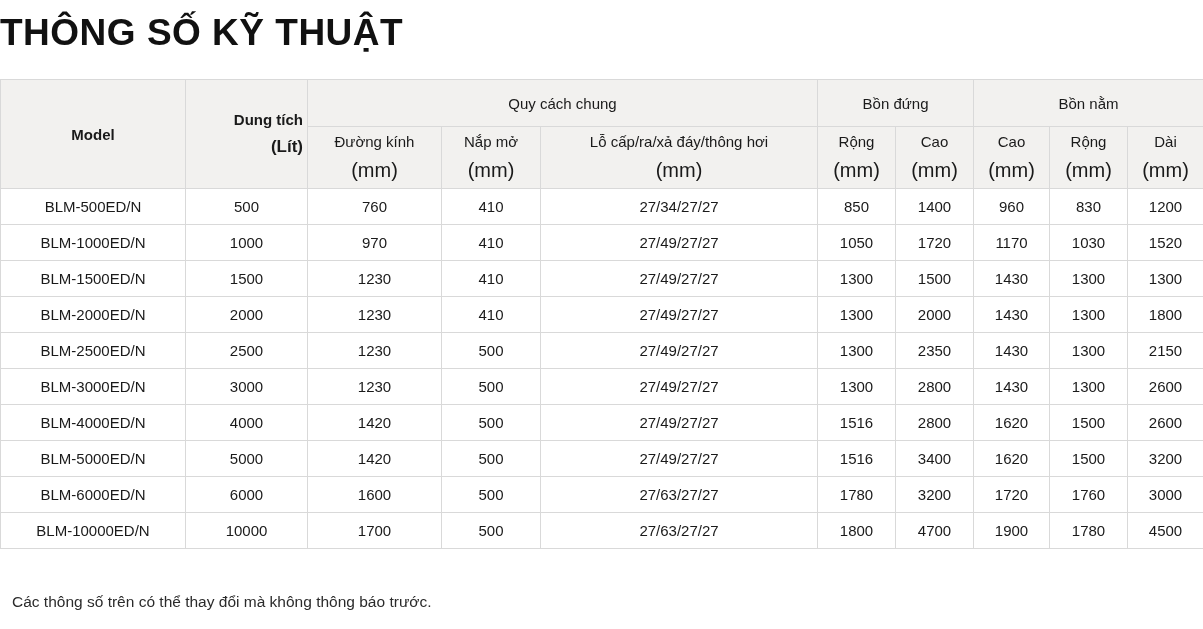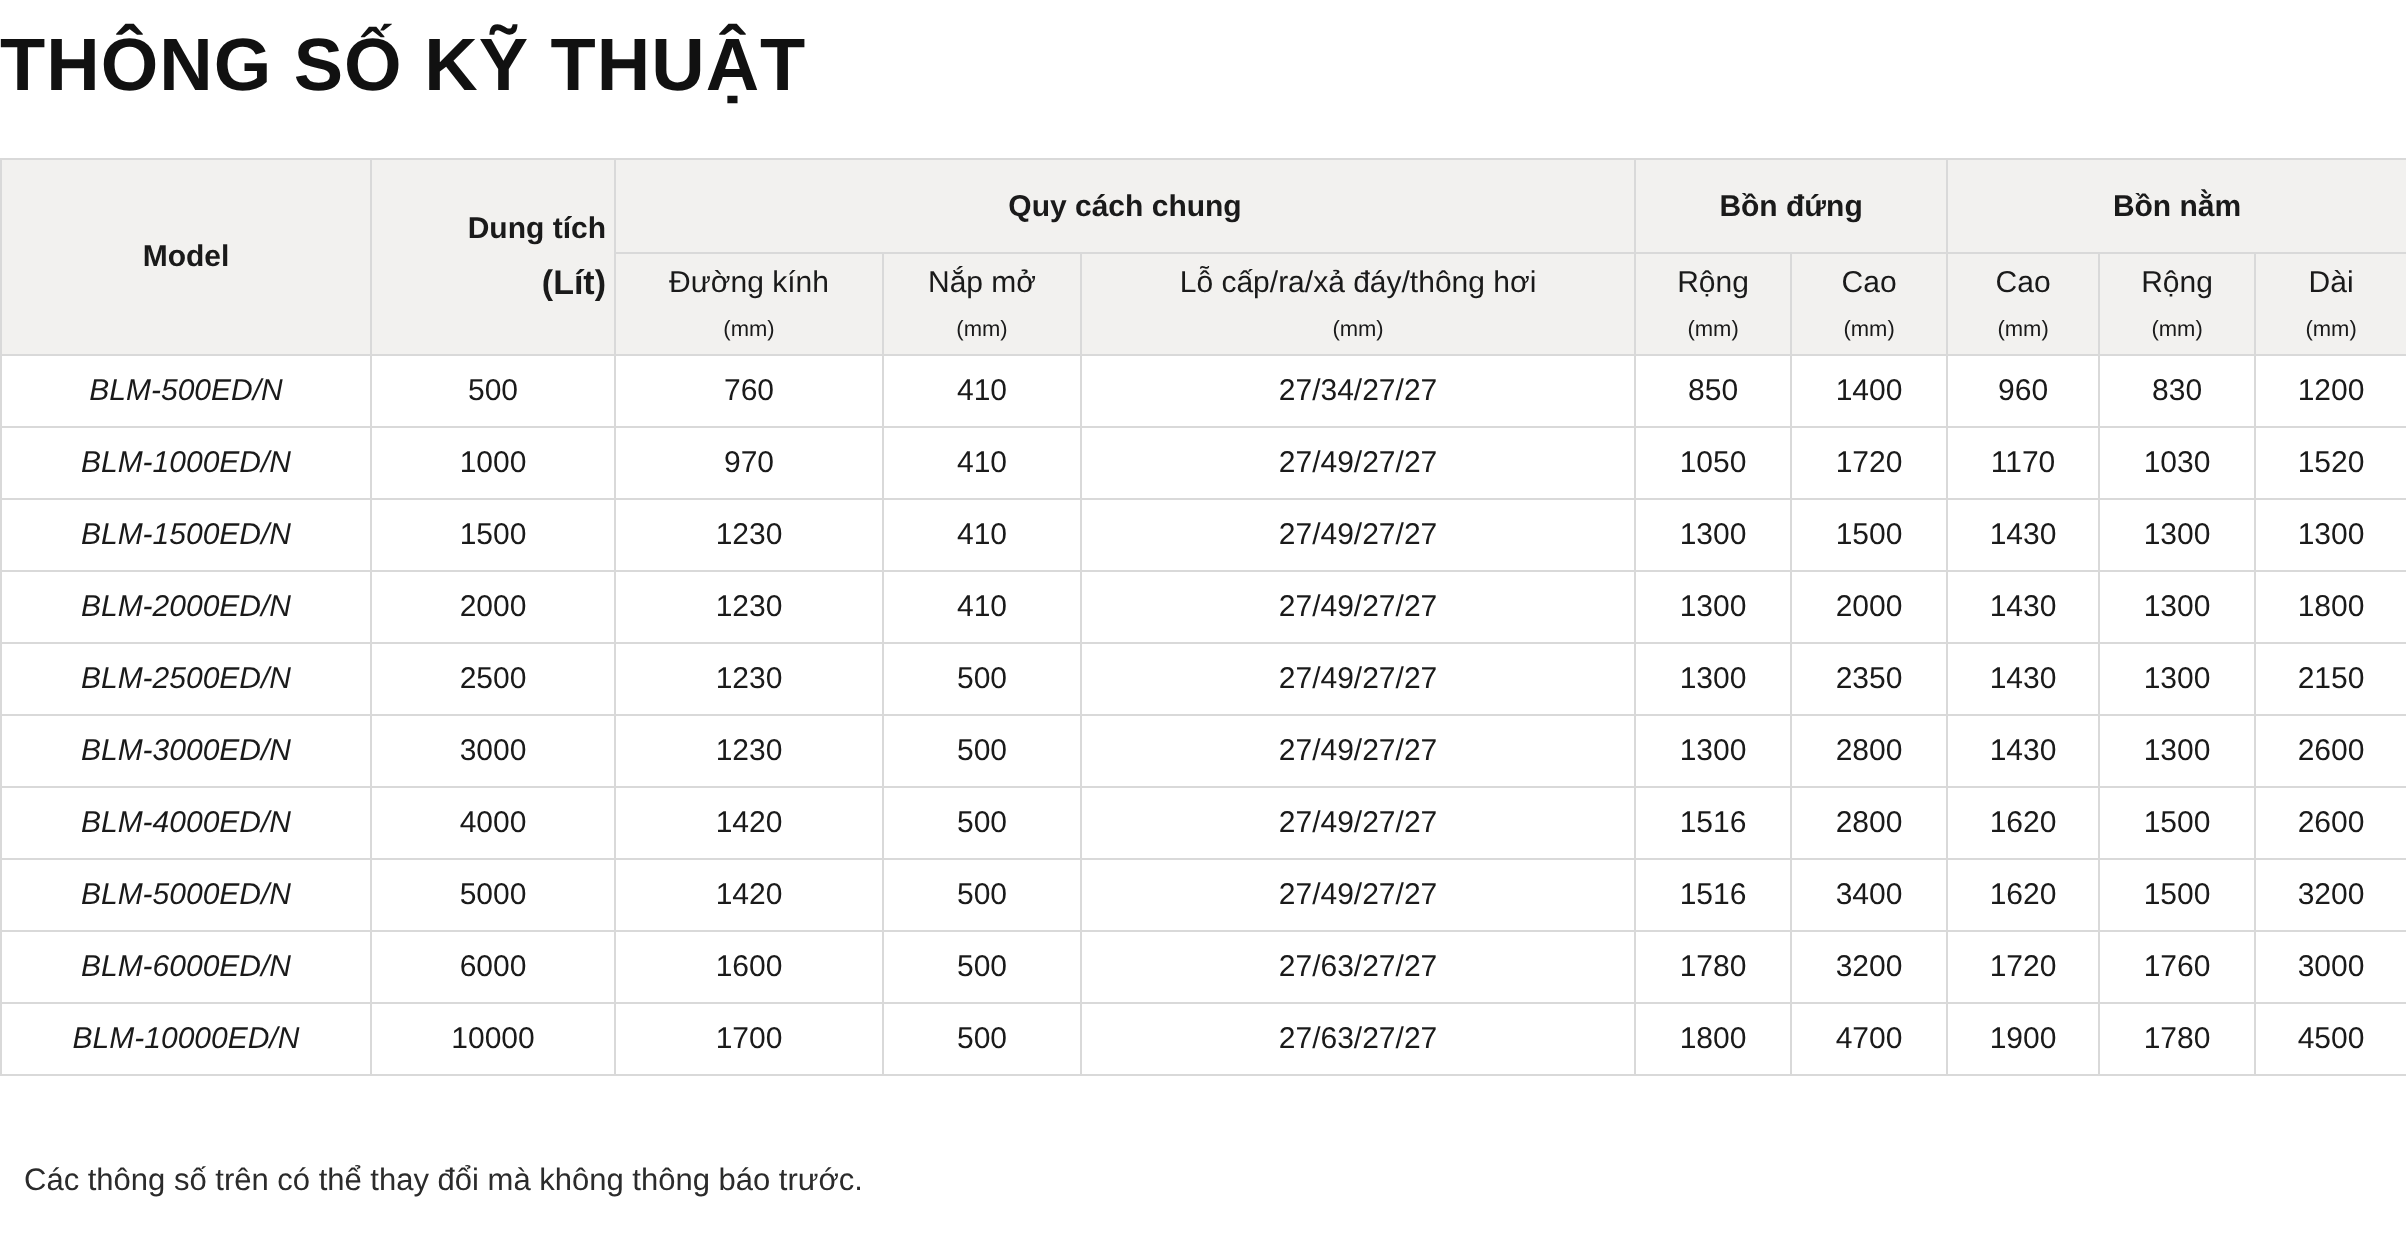--- a/index.html
+++ b/index.html
@@ -42,35 +42,35 @@
   table.spec th,
   table.spec td {
     border: 1px solid #d9d9d9;
     text-align: center;
     vertical-align: middle;
     font-size: 15px;
     color: #1a1a1a;
   }
   thead th {
     background: #f2f1ef;
-    font-weight: bold;
+    font-weight: normal;
     font-size: 15.5px;
     padding: 6px 4px;
   }
   thead th.group {
     height: 34px;
   }
   thead th.sub {
     font-weight: normal;
     font-size: 15px;
   }
   thead th.sub .unit {
     display: block;
     font-weight: normal;
-    font-size: 11px;
+    font-size: 20px;
     margin-top: 9px;
   }
   thead th.stacked {
     font-weight: bold;
     text-align: right;
   }
   thead th.stacked .unit {
     display: block;
     font-weight: bold;
     font-size: 17px;
@@ -81,21 +81,20 @@
     font-size: 15.5px;
   }
   tbody td {
     padding: 9px 4px;
     height: 17px;
     background: #ffffff;
     font-size: 15px;
   }
   tbody td.model {
     font-size: 15px;
-    font-style: italic;
   }
   .note {
     margin-top: 44px;
     padding-left: 12px;
     font-size: 15.5px;
     color: #2b2b2b;
   }
   
   col.c-model   { width: 185px; }
   col.c-dung    { width: 122px; }

